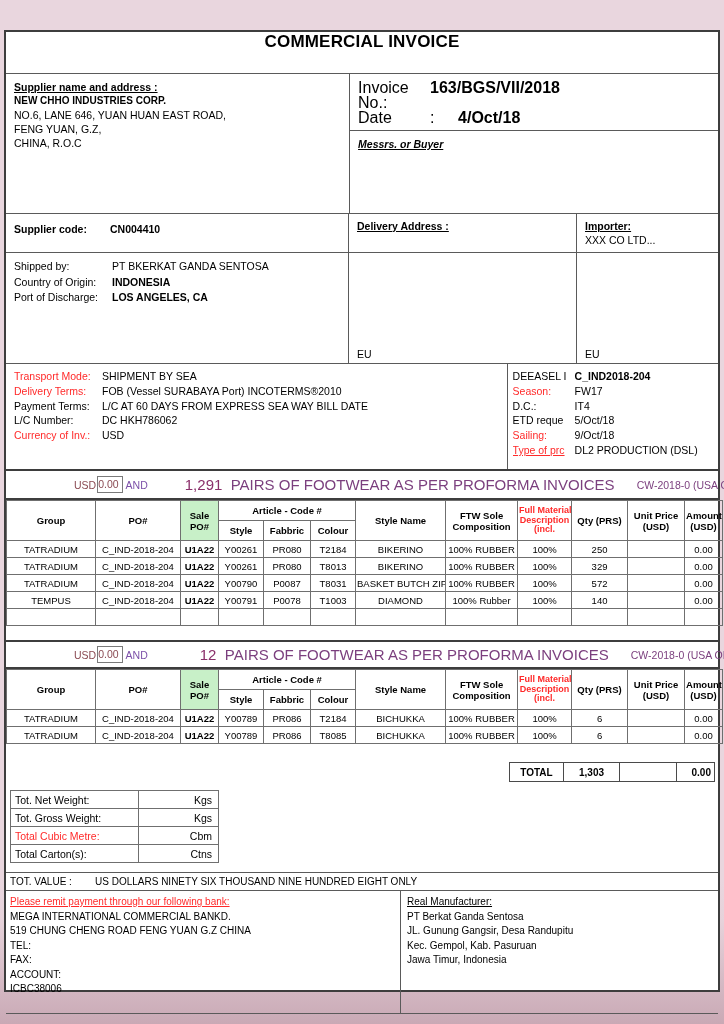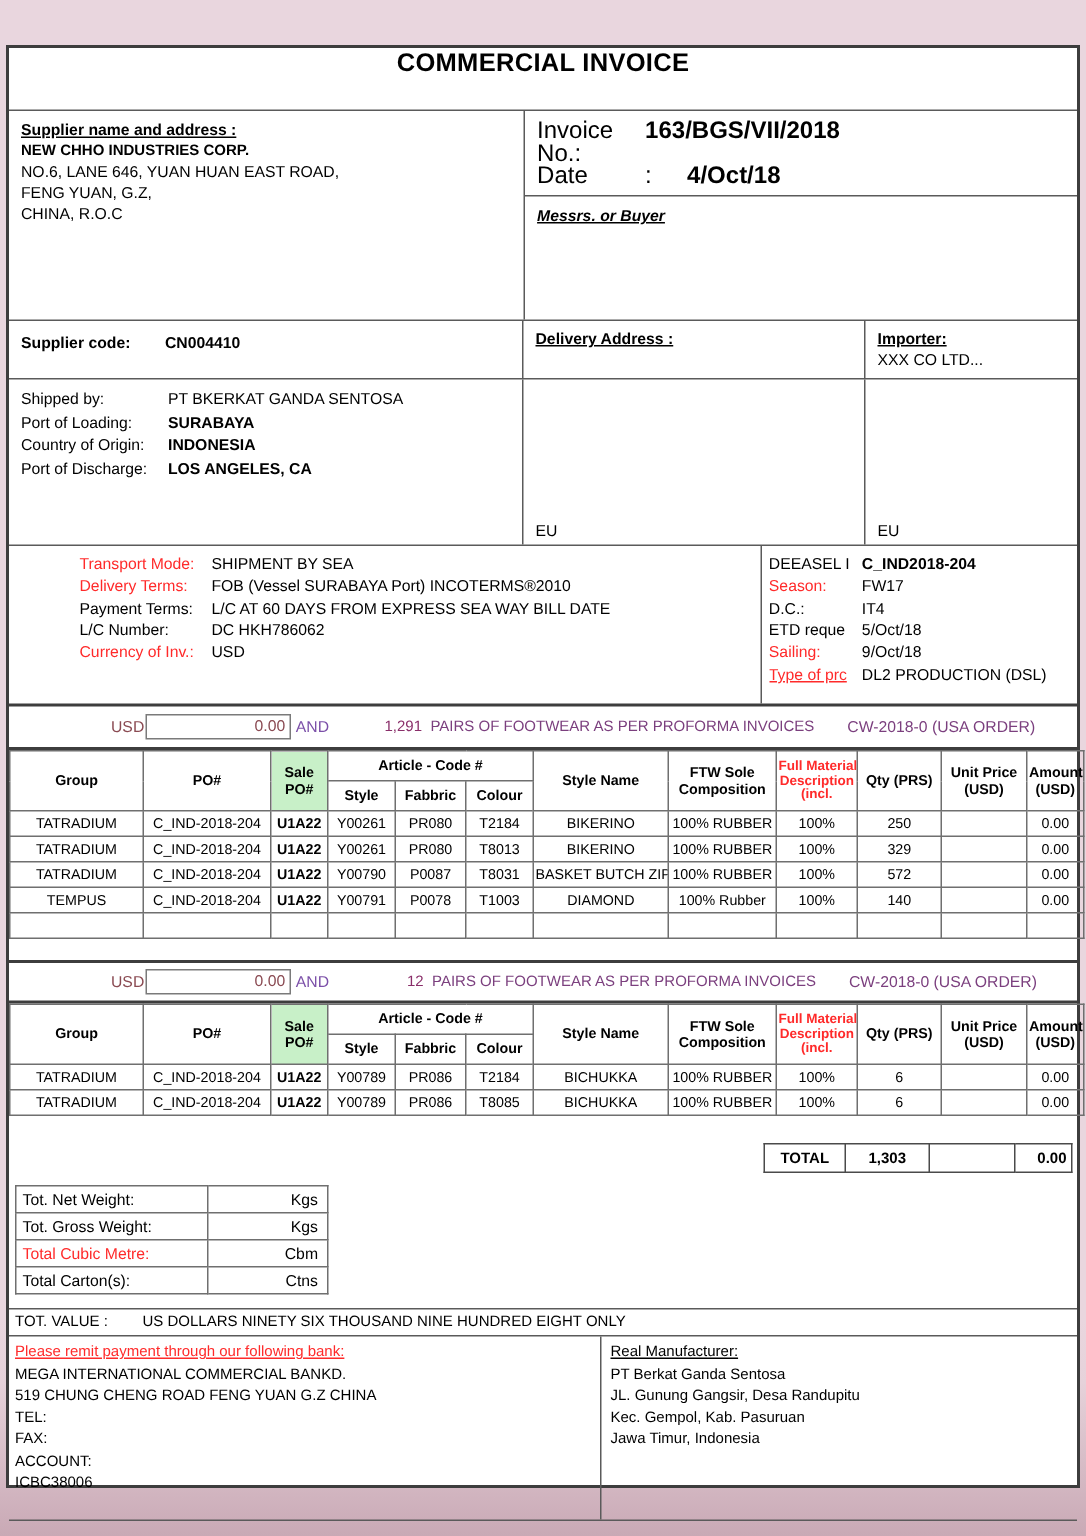--- a/index.html
+++ b/index.html
@@ -54,34 +54,34 @@
   .ship-right { width:369px; display:flex; }
   .sr-row { display:flex; font-size:10.5px; line-height:15.5px; }
   .sr-row .k { width:98px; white-space:nowrap; }
   .sr-row .v { font-weight:bold; white-space:nowrap; }
 
   
   .terms { display:flex; border-bottom:2px solid #3d3d3d; }
   .terms-left { width:503px; border-right:1px solid #5a5a5a; padding:5px 8px 8px 8px; min-height:105px; }
   .terms-right { width:211px; padding:5px 5px 8px 5px; }
   .tr-row { display:flex; font-size:10.5px; line-height:14.8px; white-space:nowrap; }
-  .tr-row .k { width:88px;margin-left:39px; }
+  .tr-row .k { width:88px; }
   .tr2-row { display:flex; font-size:10.5px; line-height:14.8px; white-space:nowrap; }
   .tr2-row .k { width:62px; overflow:hidden; }
   .tr2-row .v { font-weight:bold; }
   .tr2-row .vn { font-weight:normal; }
 
   
   .usdline { height:29px; display:flex; align-items:center; padding-left:68px;
              border-bottom:2px solid #3d3d3d; }
   .usd-lbl { font-size:10.5px; color:#8a4a52; margin-right:1px; }
   .usd-box { width:97px; height:17px; border:1px solid #7a7a7a; background:#fff;
              font-size:10.5px; color:#8a4a52; text-align:right; padding-right:3px; line-height:15px; }
   .and { font-size:10.5px; color:#7b4fa8; margin-left:3px; }
-  .qtytxt { font-size:10px; color:#7b3f7e; margin-left:37px; white-space:nowrap; }
+  .qtytxt { font-size:15px; color:#7b3f7e; margin-left:37px; white-space:nowrap; }
   .qtytxt .num { color:#8a2f6a; }
   .cwtxt { font-size:10.5px; color:#7b3f7e; margin-left:22px; white-space:nowrap; }
 
   
   table.items { border-collapse:collapse; width:716px; table-layout:fixed; }
   table.items th, table.items td {
     border:1px solid #6f6f6f; font-size:9.5px; text-align:center;
     color:#000; padding:0 1px; overflow:hidden; white-space:nowrap;
   }
   table.items th { font-weight:bold; height:20px; line-height:11px; }
@@ -163,24 +163,20 @@
         <div class="ln">XXX CO LTD...</div>
       </div>
     </div>
   </div>
 
   <div class="ship">
     <div class="ship-left">
       <div class="sr-row">
           <span class="k">Shipped by:</span>
           <span>PT BKERKAT GANDA SENTOSA</span>
-        </div>
-      <div class="sr-row">
-          <span class="k">Port of Loading:</span>
-          <span class="v">SURABAYA</span>
         </div>
       <div class="sr-row">
           <span class="k">Country of Origin:</span>
           <span class="v">INDONESIA</span>
         </div>
       <div class="sr-row">
           <span class="k">Port of Discharge:</span>
           <span class="v">LOS ANGELES, CA</span>
         </div>
     </div>

